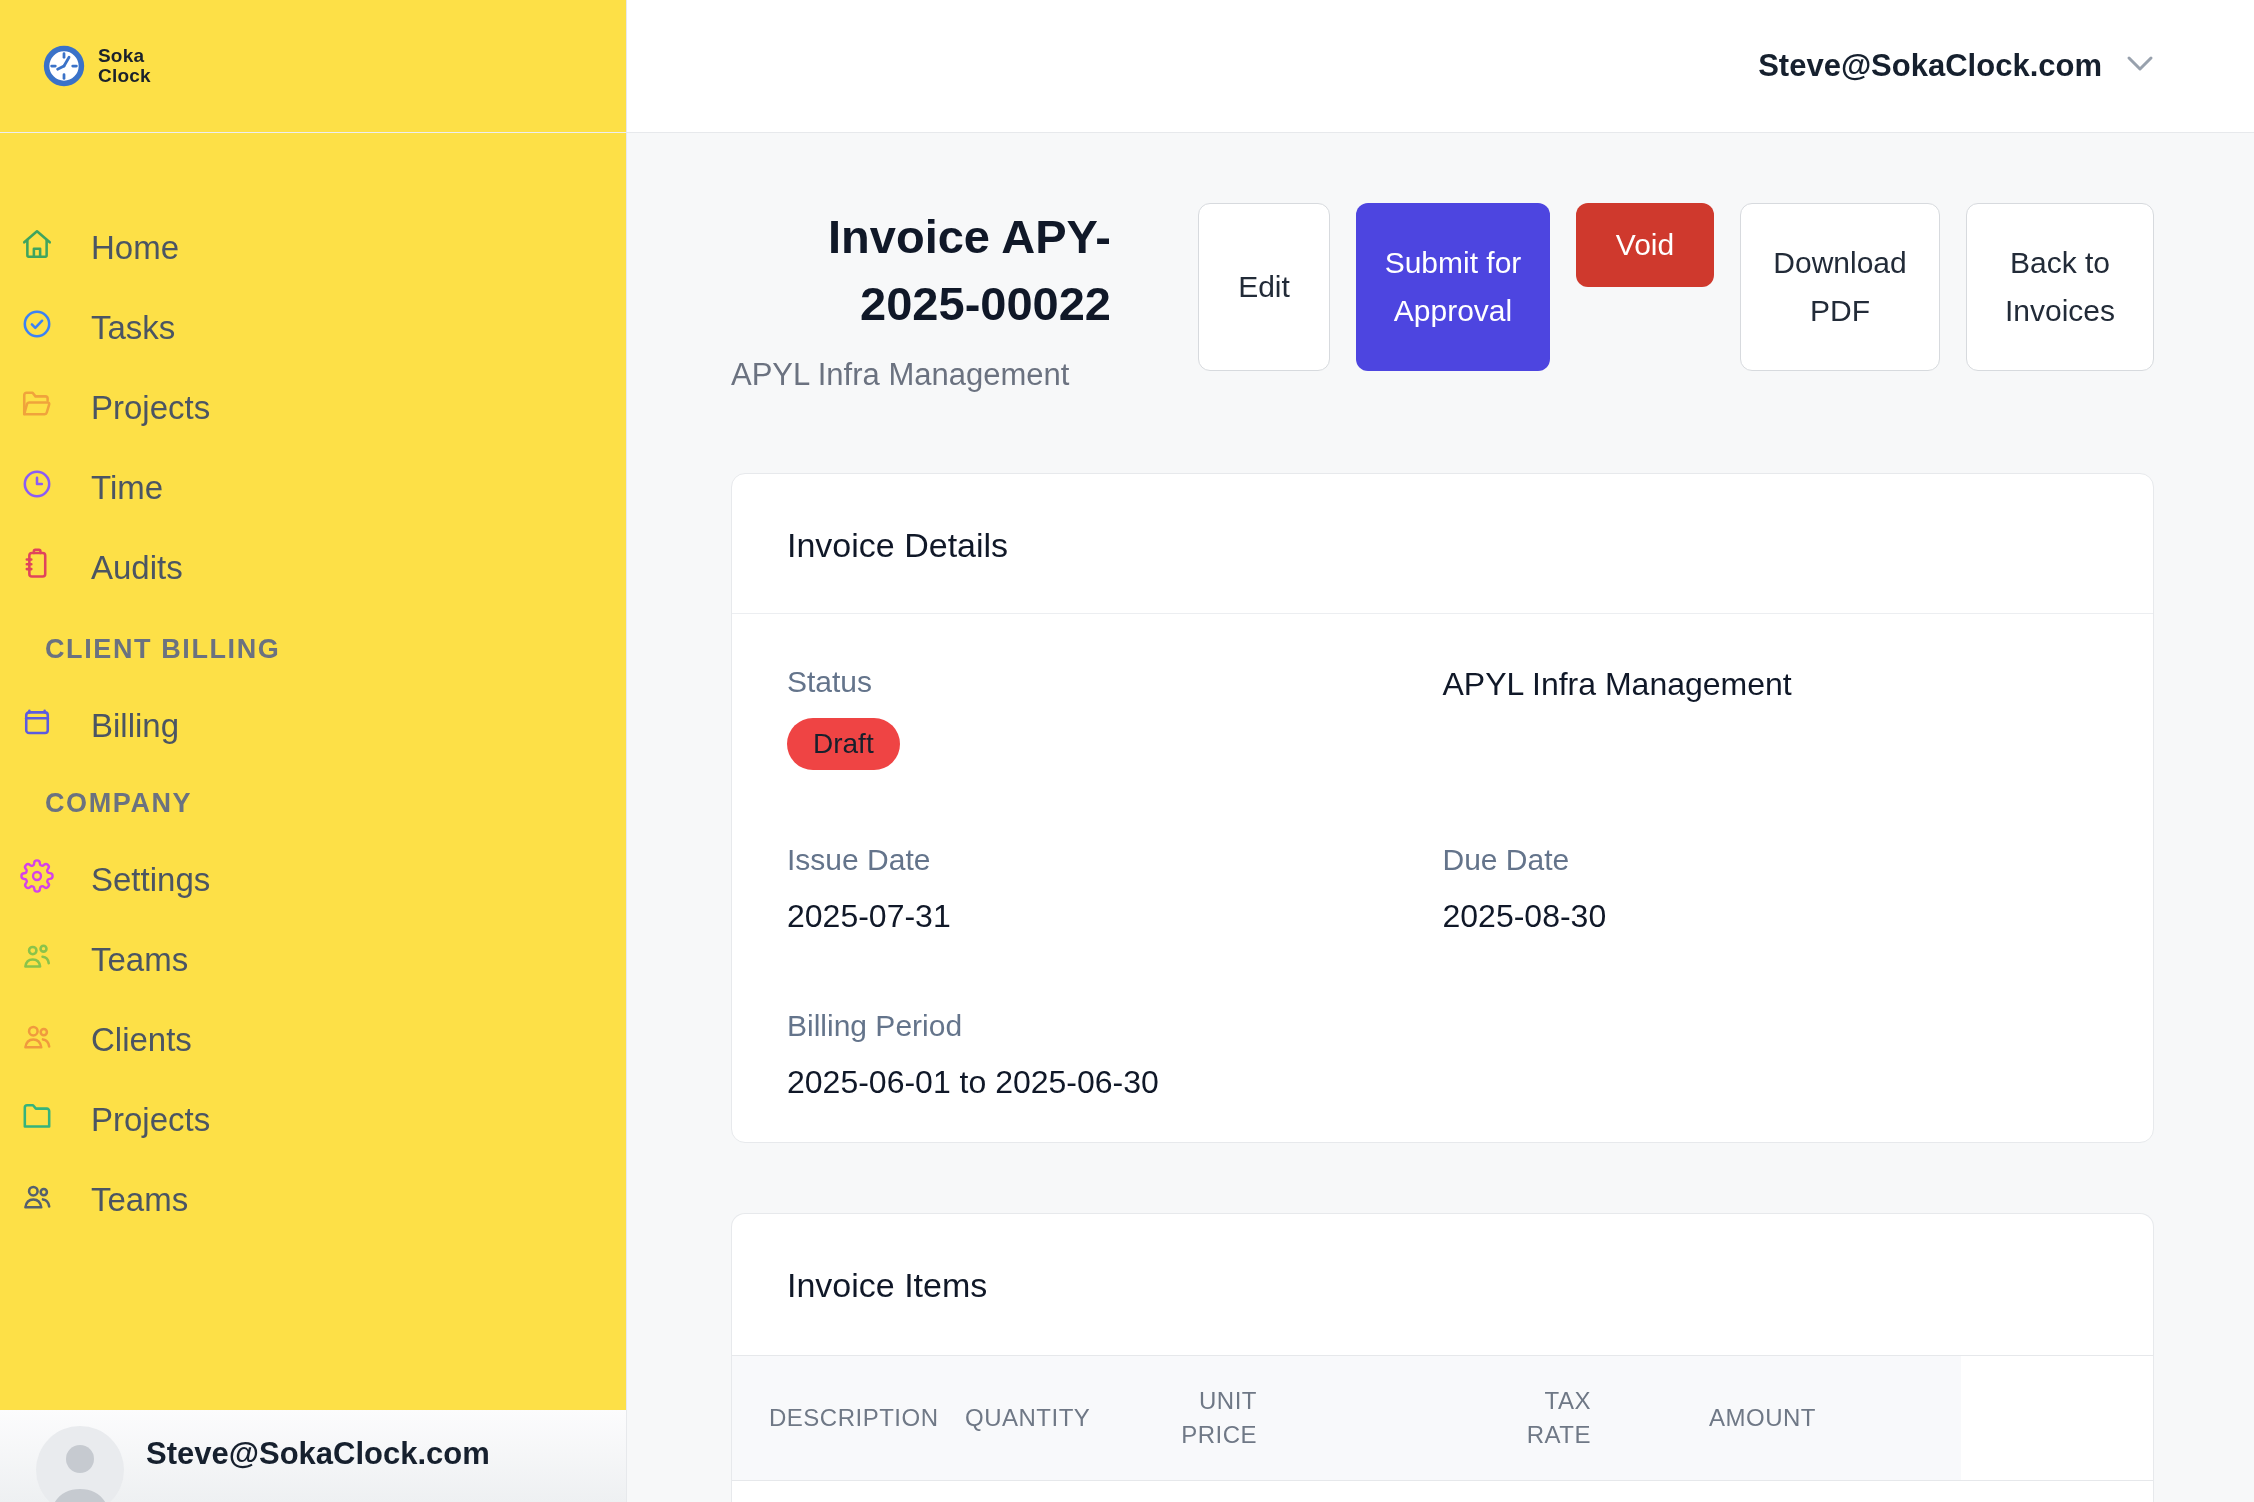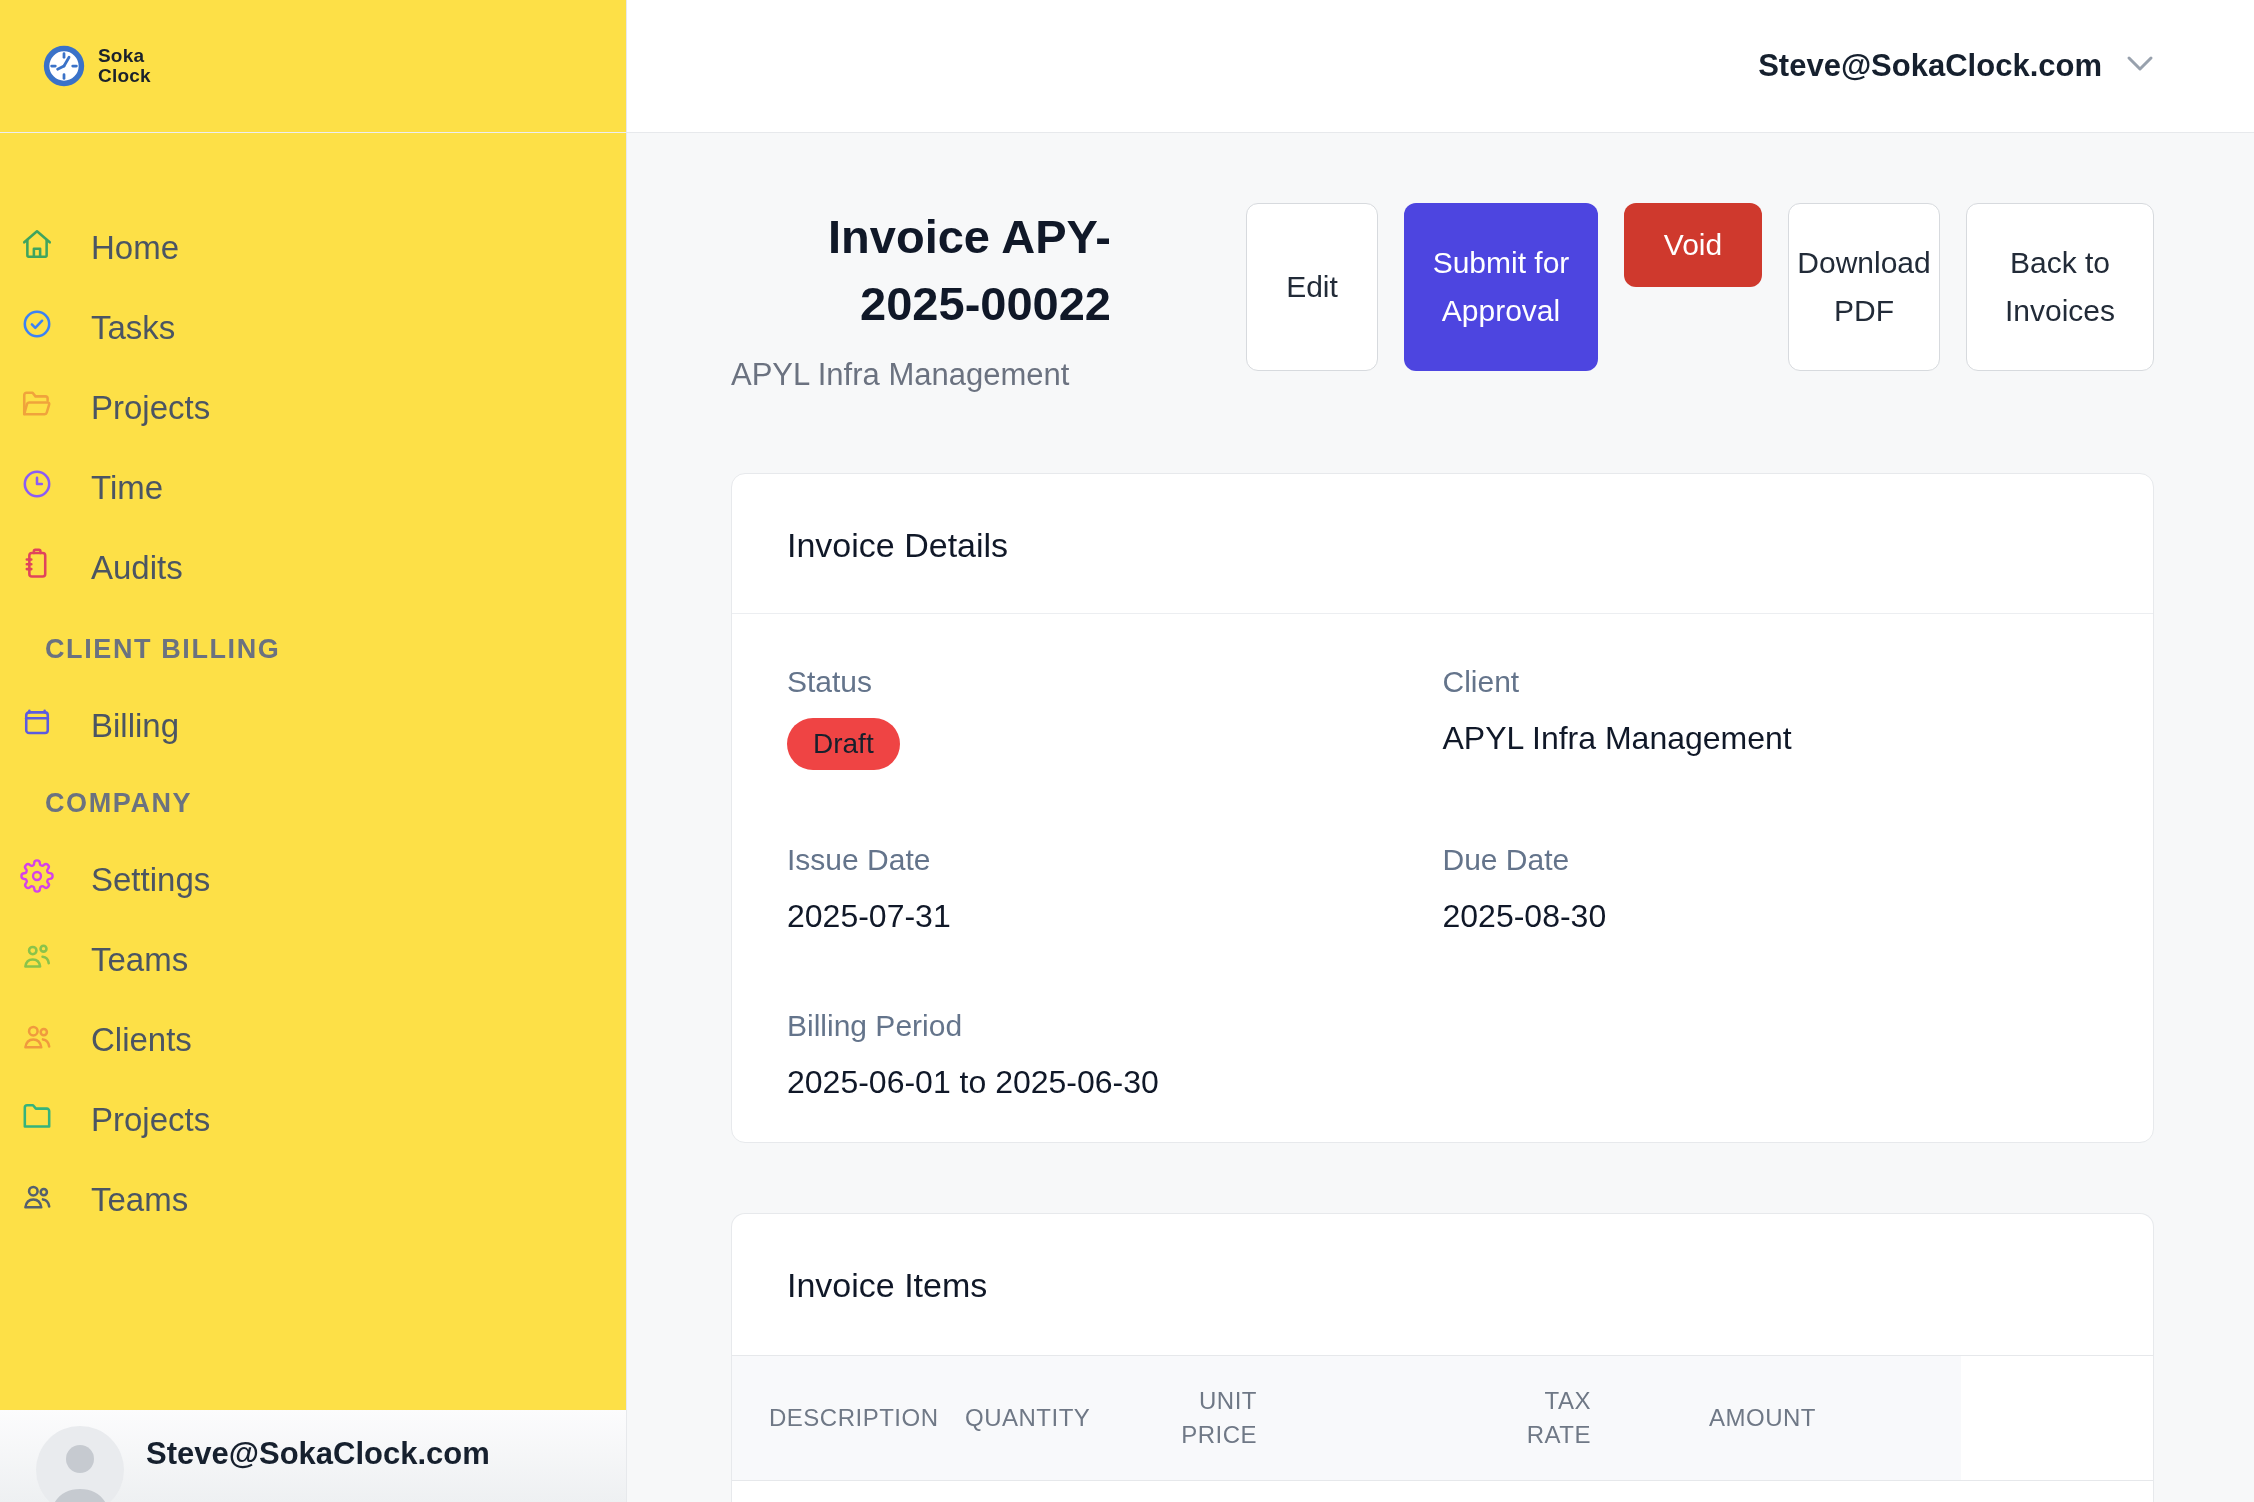--- a/index.html
+++ b/index.html
@@ -53,21 +53,21 @@
   .page-title { font-size:47px; line-height:67px; font-weight:bold; color:#101828; margin-bottom:18px;text-align:right; }
   .page-subtitle { font-size:31px; line-height:40px; color:#6b7280; }
 
   .actions { margin-left:auto; display:flex; align-items:flex-start; gap:26px; }
   .btn { display:flex; align-items:center; justify-content:center; text-align:center;
          border-radius:12px; font-size:30px; line-height:48px; font-family:inherit; cursor:pointer; }
   .btn-outline { background:#fff; border:1px solid #d7dade; color:#222b38; height:168px; }
   .btn-edit { width:132px; }
   .btn-submit { width:194px; height:168px; background:#4d45e0; border:none; color:#fff; padding:0 14px; }
   .btn-void { width:138px; height:84px; background:#cf392d; border:none; color:#fff; }
-  .btn-download { width:152px; padding:0 20px; }
+  .btn-download { width:200px; padding:0 20px; }
   .btn-back { width:188px; padding:0 20px; }
 
   .card { background:#fff; border:1px solid #e7e9ec; border-radius:14px; }
   .card-details { margin-top:78px; }
   .card-head { padding:52px 55px 48px; font-size:34px; color:#101828; border-bottom:1px solid #eceef1; }
 
   .details-grid { display:grid; grid-template-columns:1fr 1fr; row-gap:72px; padding:50px 55px 40px; }
   .field-label { font-size:30px; line-height:36px; color:#64748b; margin-bottom:18px; }
   .field-value { font-size:32px; line-height:40px; color:#101828; }
   .badge { display:inline-block; background:#ef4444; border-radius:999px; padding:10px 26px;
@@ -279,21 +279,20 @@
       <section class="card card-details">
         <div class="card-head">Invoice Details</div>
         <div class="details-grid">
 
           <div>
             <div class="field-label">Status</div>
             <span class="badge">Draft</span>
           </div>
 
           <div>
-            <div class="field-label">Client</div>
             <div class="field-value">APYL Infra Management</div>
           </div>
 
           <div>
             <div class="field-label">Issue Date</div>
             <div class="field-value">2025-07-31</div>
           </div>
 
           <div>
             <div class="field-label">Due Date</div>

